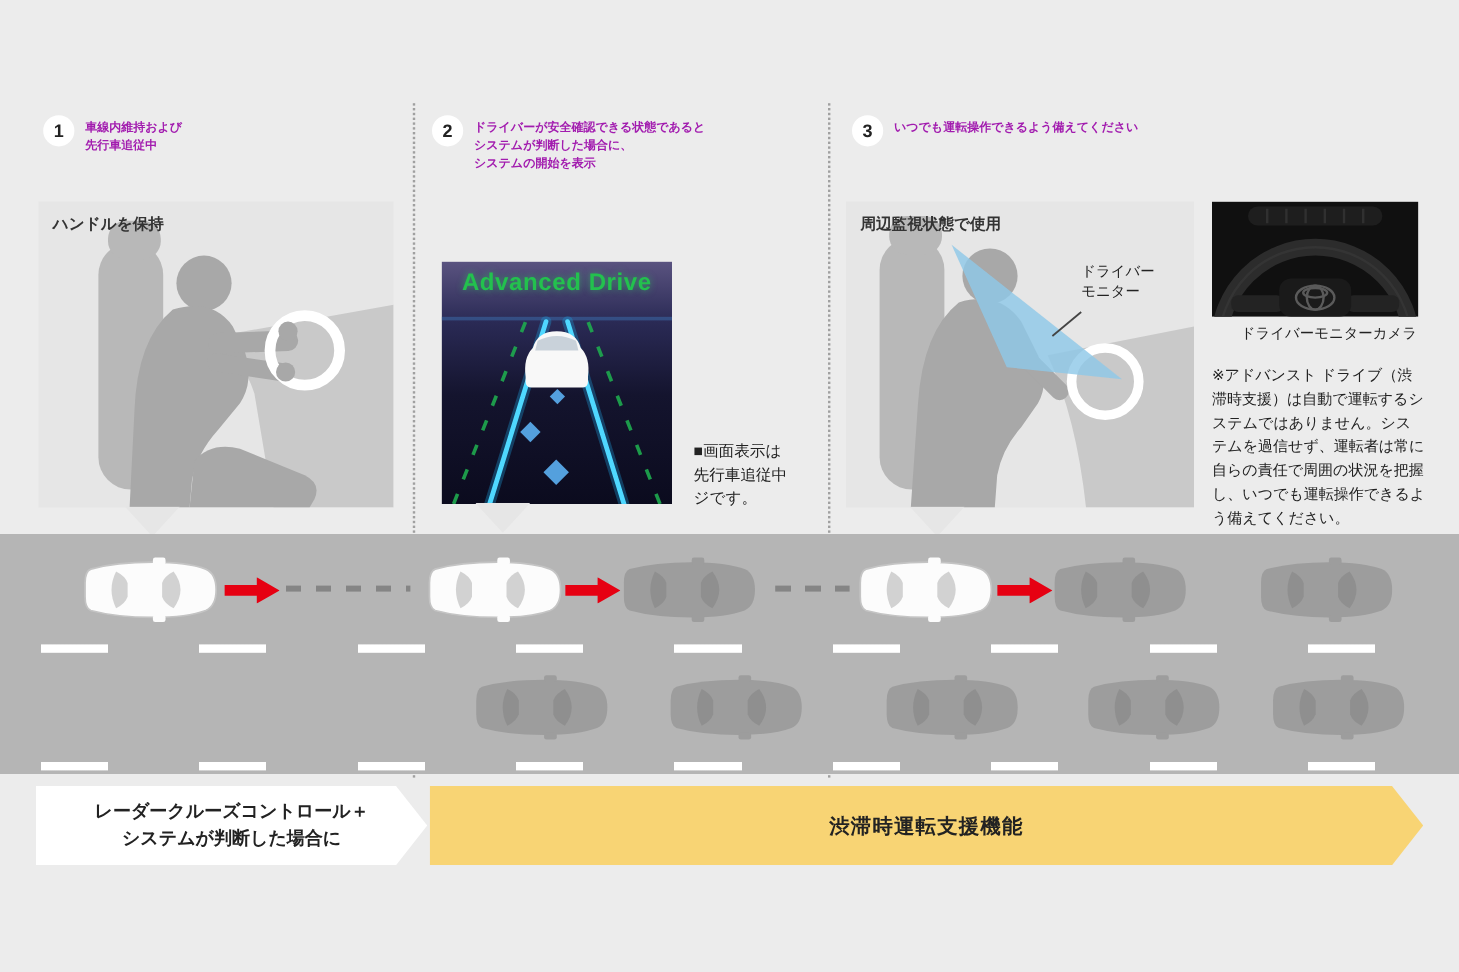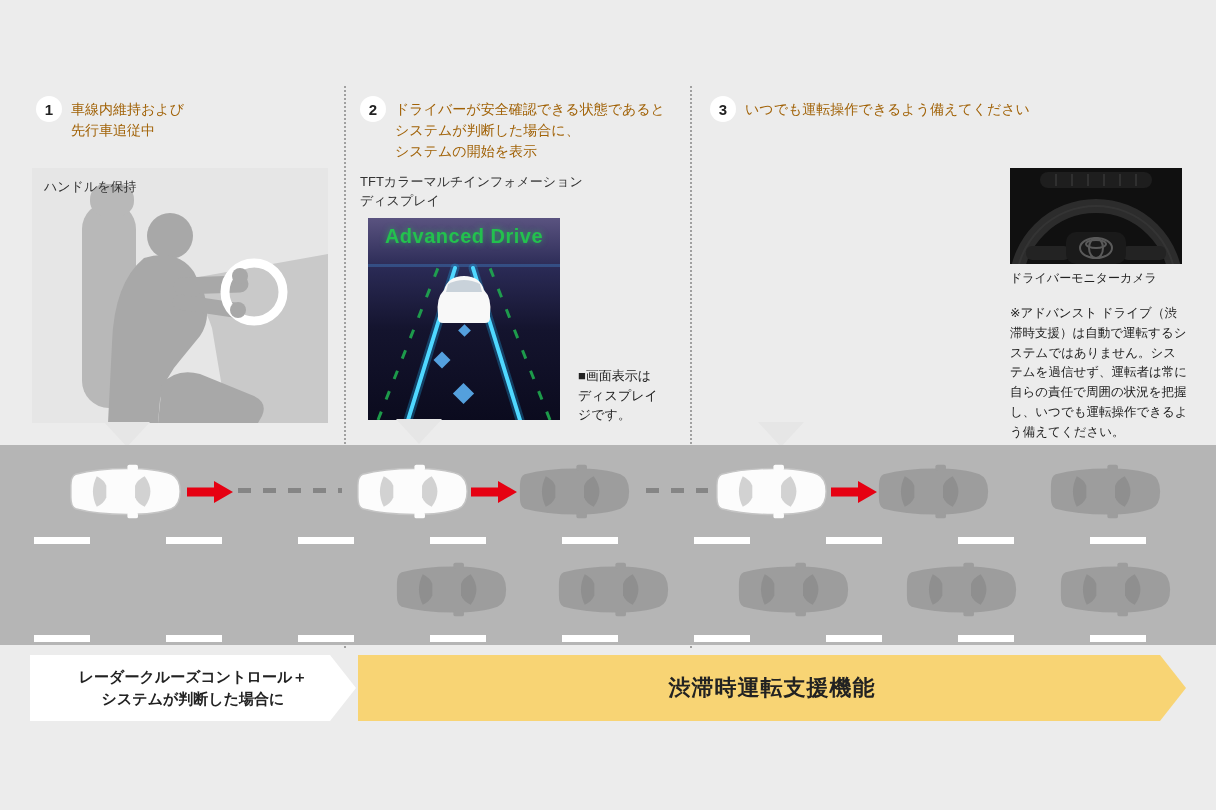--- a/index.html
+++ b/index.html
@@ -8,52 +8,52 @@
   }
   *{box-sizing:border-box;}
   body{margin:0;background:#fff;font-family:"Liberation Sans","DejaVu Sans",sans-serif;}
   .stage{position:relative;width:1216px;height:810px;margin:0 auto;background:var(--background);overflow:hidden;color:#222;}
   .preline{white-space:pre-line;}
 
   .vsep{position:absolute;top:86px;height:562px;width:0;border-left:2px dotted #a0a0a0;}
 
   .step{position:absolute;display:flex;gap:9px;align-items:flex-start;}
   .step-num{flex:0 0 auto;width:26px;height:26px;border-radius:50%;background:#fff;color:#222;font-weight:700;font-size:15px;display:flex;align-items:center;justify-content:center;}
-  .step-label{font-size:14px;font-weight:400;line-height:1.5;color:#a16207;padding-top:3px;}
+  .step-label{font-size:10px;font-weight:700;line-height:1.5;color:#a21caf;padding-top:3px;}
 
   .panel{position:absolute;background:var(--panel);}
   .panel .art{position:absolute;inset:0;width:100%;height:100%;display:block;}
-  .panel-caption{position:absolute;top:10px;left:12px;font-size:13px;color:#333;}
+  .panel-caption{position:absolute;top:10px;left:12px;font-size:13px;color:#333;font-weight:bold;}
   .pointer{position:absolute;width:46px;height:25px;background:var(--panel);clip-path:polygon(0 0,100% 0,50% 100%);}
 
   .panel2-caption{position:absolute;font-size:13px;color:#333;line-height:1.45;}
   .screen{position:absolute;width:192px;height:202px;}
   .screen svg{position:absolute;inset:0;width:100%;height:100%;display:block;}
   .screen-title{position:absolute;top:7px;left:0;right:0;text-align:center;color:var(--screen-green);font-size:20px;font-weight:600;letter-spacing:.5px;text-shadow:0 0 6px rgba(40,220,90,.55);}
   .note{position:absolute;width:106px;font-size:13px;line-height:1.5;color:#222;}
 
   .monitor-label{position:absolute;left:196px;top:50px;font-size:12px;line-height:1.4;color:#222;}
 
   .photo{position:absolute;width:172px;height:96px;}
   .photo svg{display:block;width:100%;height:100%;}
-  .photo-caption{position:absolute;font-size:12px;color:#222;}
+  .photo-caption{position:absolute;font-size:12px;color:#222;margin-left:24px;}
   .disclaimer{position:absolute;width:178px;font-size:12.5px;line-height:1.58;color:#222;}
 
   .road{position:absolute;left:0;top:445px;width:1216px;height:200px;background:var(--road);}
   .lane-dashes{position:absolute;left:34px;right:0;height:7px;background:repeating-linear-gradient(90deg,#fff 0 56px,transparent 56px 132px);}
 
   .car{position:absolute;width:115px;height:55px;}
   .car-white{--car-body:#fcfcfc;--car-glass:#d2d2d2;--car-stroke:#c4c4c4;}
   .car-gray{--car-body:#9d9d9d;--car-glass:#8f8f8f;--car-stroke:transparent;}
   .arrow{position:absolute;width:46px;height:22px;}
   .dash-connector{position:absolute;height:5px;background:repeating-linear-gradient(90deg,#858585 0 13px,transparent 13px 25px);}
 
   .banner{position:absolute;top:655px;height:66px;display:flex;align-items:center;justify-content:center;font-weight:700;text-align:center;clip-path:polygon(0 0,calc(100% - 26px) 0,100% 50%,calc(100% - 26px) 100%,0 100%);}
   .banner-left{left:30px;width:326px;background:#fff;font-size:15px;line-height:1.5;}
-  .banner-right{left:358px;width:828px;background:var(--banner-yellow);font-size:22px;letter-spacing:1px;}
+  .banner-right{left:358px;width:828px;background:var(--banner-yellow);font-size:17px;letter-spacing:1px;}
 
   .defs-svg{position:absolute;width:0;height:0;overflow:hidden;}
 </style>
 </head>
 <body>
 
 <div class="stage">
 
   <svg class="defs-svg" aria-hidden="true">
     <defs>
@@ -102,22 +102,20 @@
       <line x1="150" y1="118" x2="208" y2="116" stroke="#a8a8a8" stroke-width="17" stroke-linecap="round"></line>
       <line x1="148" y1="134" x2="202" y2="142" stroke="#a8a8a8" stroke-width="15" stroke-linecap="round"></line>
       <circle cx="222" cy="124" r="29" fill="none" stroke="#fff" stroke-width="9"></circle>
       <circle cx="208" cy="108" r="8" fill="#a8a8a8"></circle>
       <circle cx="206" cy="142" r="8" fill="#a8a8a8"></circle>
     </svg>
     <div class="panel-caption">ハンドルを保持</div>
   </div>
   <div class="pointer" style="left:104px;top:422px"></div>
 
-  <div class="panel2-caption preline" style="left:360px;top:173px">TFTカラーマルチインフォメーション
-ディスプレイ</div>
   <div class="screen" style="left:368px;top:218px">
     <svg viewBox="0 0 192 202">
       <defs>
         <linearGradient id="scrbg" x1="0" y1="0" x2="0" y2="1">
           <stop offset="0" stop-color="#5a5380"></stop>
           <stop offset="0.25" stop-color="#2a2a55"></stop>
           <stop offset="0.55" stop-color="#14142e"></stop>
           <stop offset="1" stop-color="#0b0b1e"></stop>
         </linearGradient>
       </defs>
@@ -138,23 +136,41 @@
         <rect x="68" y="136" width="12" height="12" transform="rotate(45 74 142)"></rect>
         <rect x="88" y="168" width="15" height="15" transform="rotate(45 95.5 175.5)"></rect>
       </g>
       <path d="M70 96 Q68 80 76 72 Q80 58 96 58 Q112 58 116 72 Q124 80 122 96 L122 100 Q122 105 117 105 L75 105 Q70 105 70 100 Z" fill="#f8f8f8"></path>
       <path d="M80 66 Q88 62 96 62 Q104 62 112 66 L114 74 L78 74 Z" fill="#c9d2da"></path>
     </svg>
     <div class="screen-title">Advanced Drive</div>
   </div>
   <div class="pointer" style="left:396px;top:419px"></div>
   <div class="note preline" style="left:578px;top:366px">■画面表示は
-ディスプレイ
+先行車追従中
 ジです。</div>
 
+  <div class="panel" style="left:705px;top:168px;width:290px;height:255px">
+    <svg class="art" viewBox="0 0 290 255">
+      <path d="M168 128 L290 104 L290 255 L200 255 Q192 180 168 128 Z" fill="#c9c9c9"></path>
+      <rect x="28" y="30" width="54" height="210" rx="27" fill="#b8b8b8"></rect>
+      <rect x="36" y="12" width="44" height="32" rx="15" fill="#b8b8b8"></rect>
+      <g fill="#a8a8a8">
+        <circle cx="120" cy="62" r="23"></circle>
+        <path d="M94 84 Q128 74 146 100 L160 128 Q170 150 160 168 L146 188 Q130 206 126 228 L124 255 L54 255 L60 168 Q64 108 94 84 Z"></path>
+      </g>
+      <line x1="136" y1="116" x2="178" y2="158" stroke="#a8a8a8" stroke-width="15" stroke-linecap="round"></line>
+      <circle cx="216" cy="150" r="28" fill="none" stroke="#fff" stroke-width="8"></circle>
+      <polygon points="230,148 88,36 134,138" fill="var(--cone-blue,#8fc8e8)" opacity="0.82"></polygon>
+      <path d="M196 92 L172 112" stroke="#444" stroke-width="1.5" fill="none"></path>
+    </svg>
+    <div class="panel-caption">周辺監視状態で使用</div>
+    <div class="monitor-label preline">ドライバー
+モニター</div>
+  </div>
   <div class="pointer" style="left:758px;top:422px"></div>
 
   <div class="photo" style="left:1010px;top:168px">
     <svg viewBox="0 0 172 96">
       <rect width="172" height="96" fill="#101010"></rect>
       <rect x="30" y="4" width="112" height="16" rx="8" fill="#1e1e1e"></rect>
       <g stroke="#303030" stroke-width="2">
         <line x1="46" y1="6" x2="46" y2="18"></line>
           <line x1="62" y1="6" x2="62" y2="18"></line>
         <line x1="78" y1="6" x2="78" y2="18"></line>

